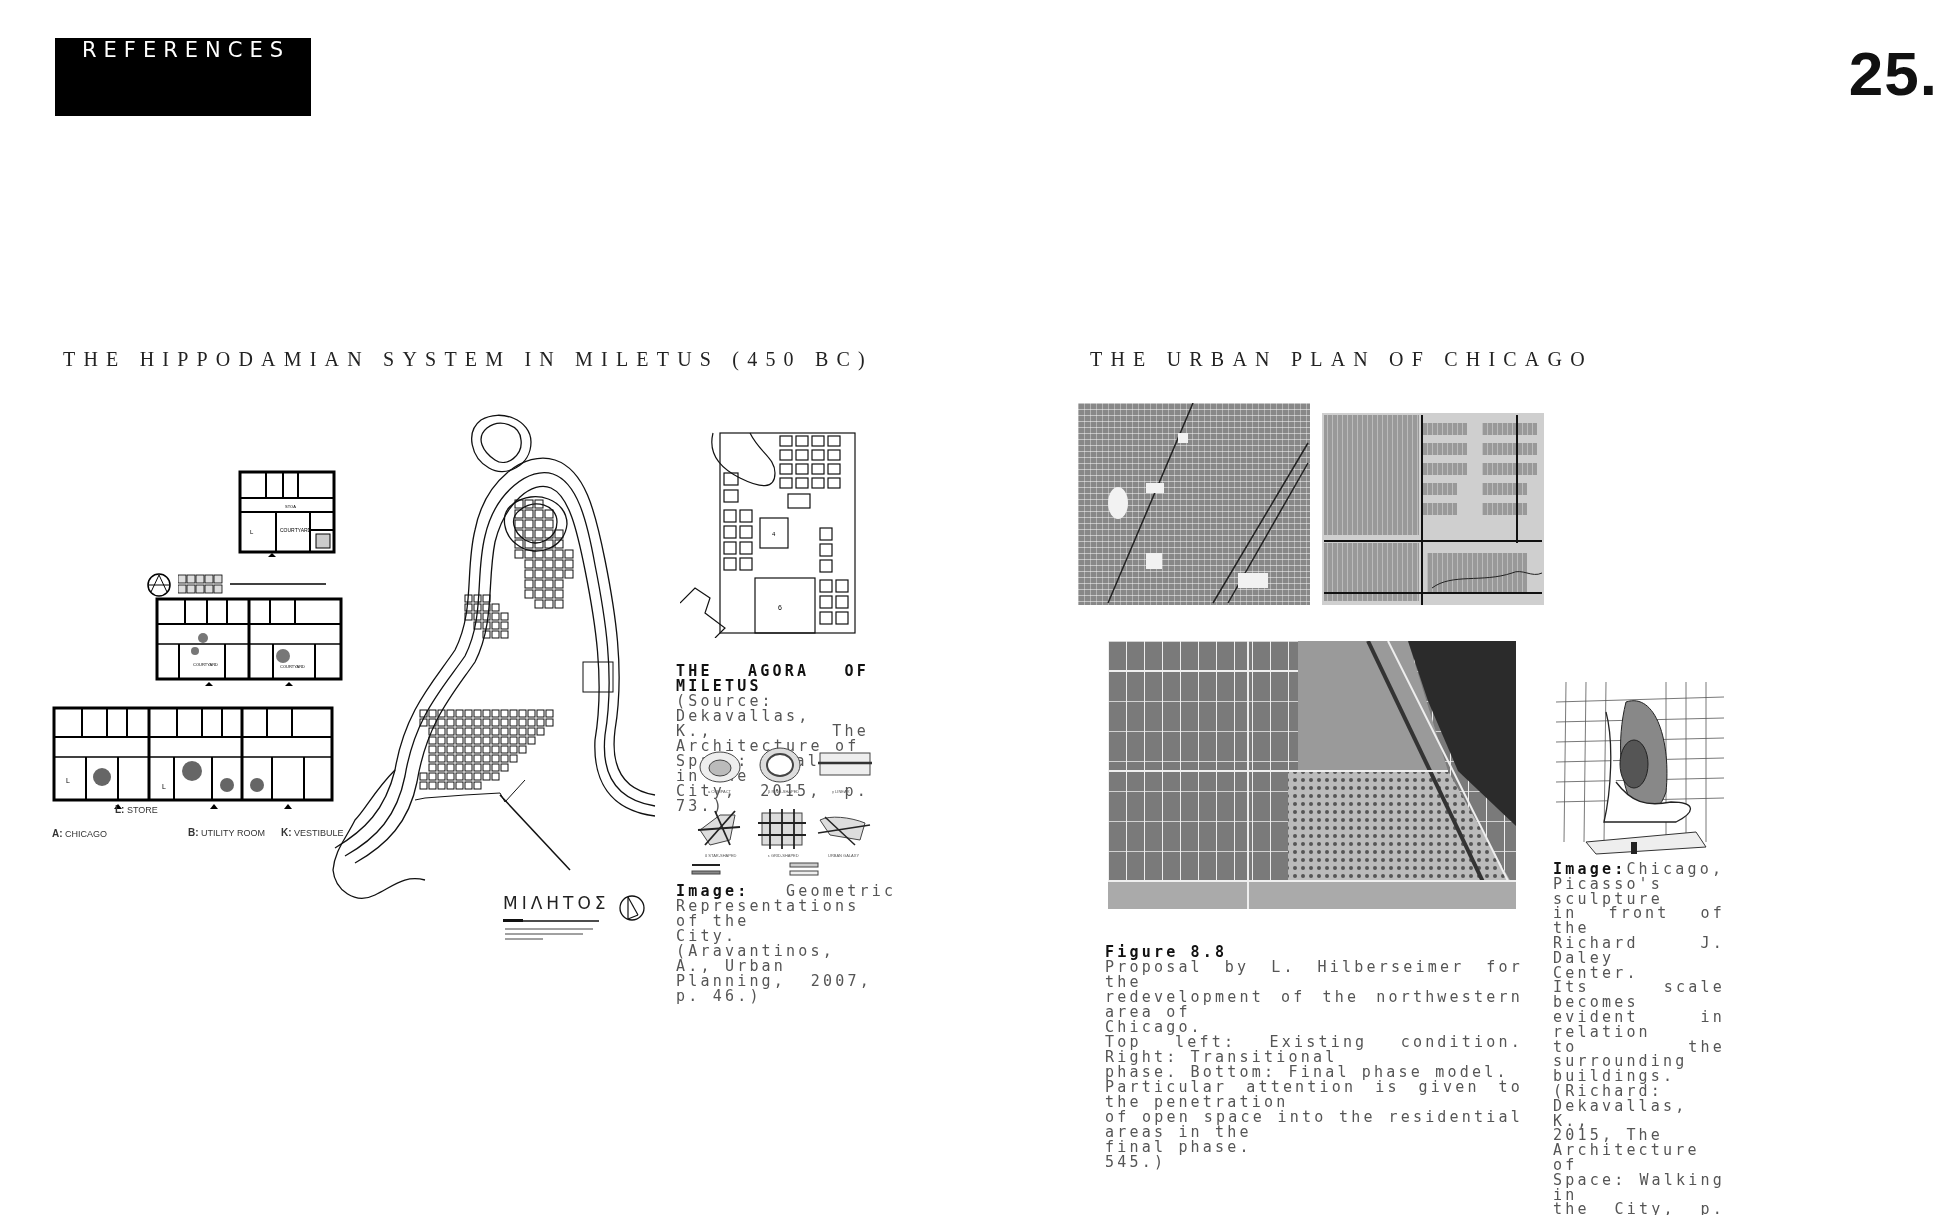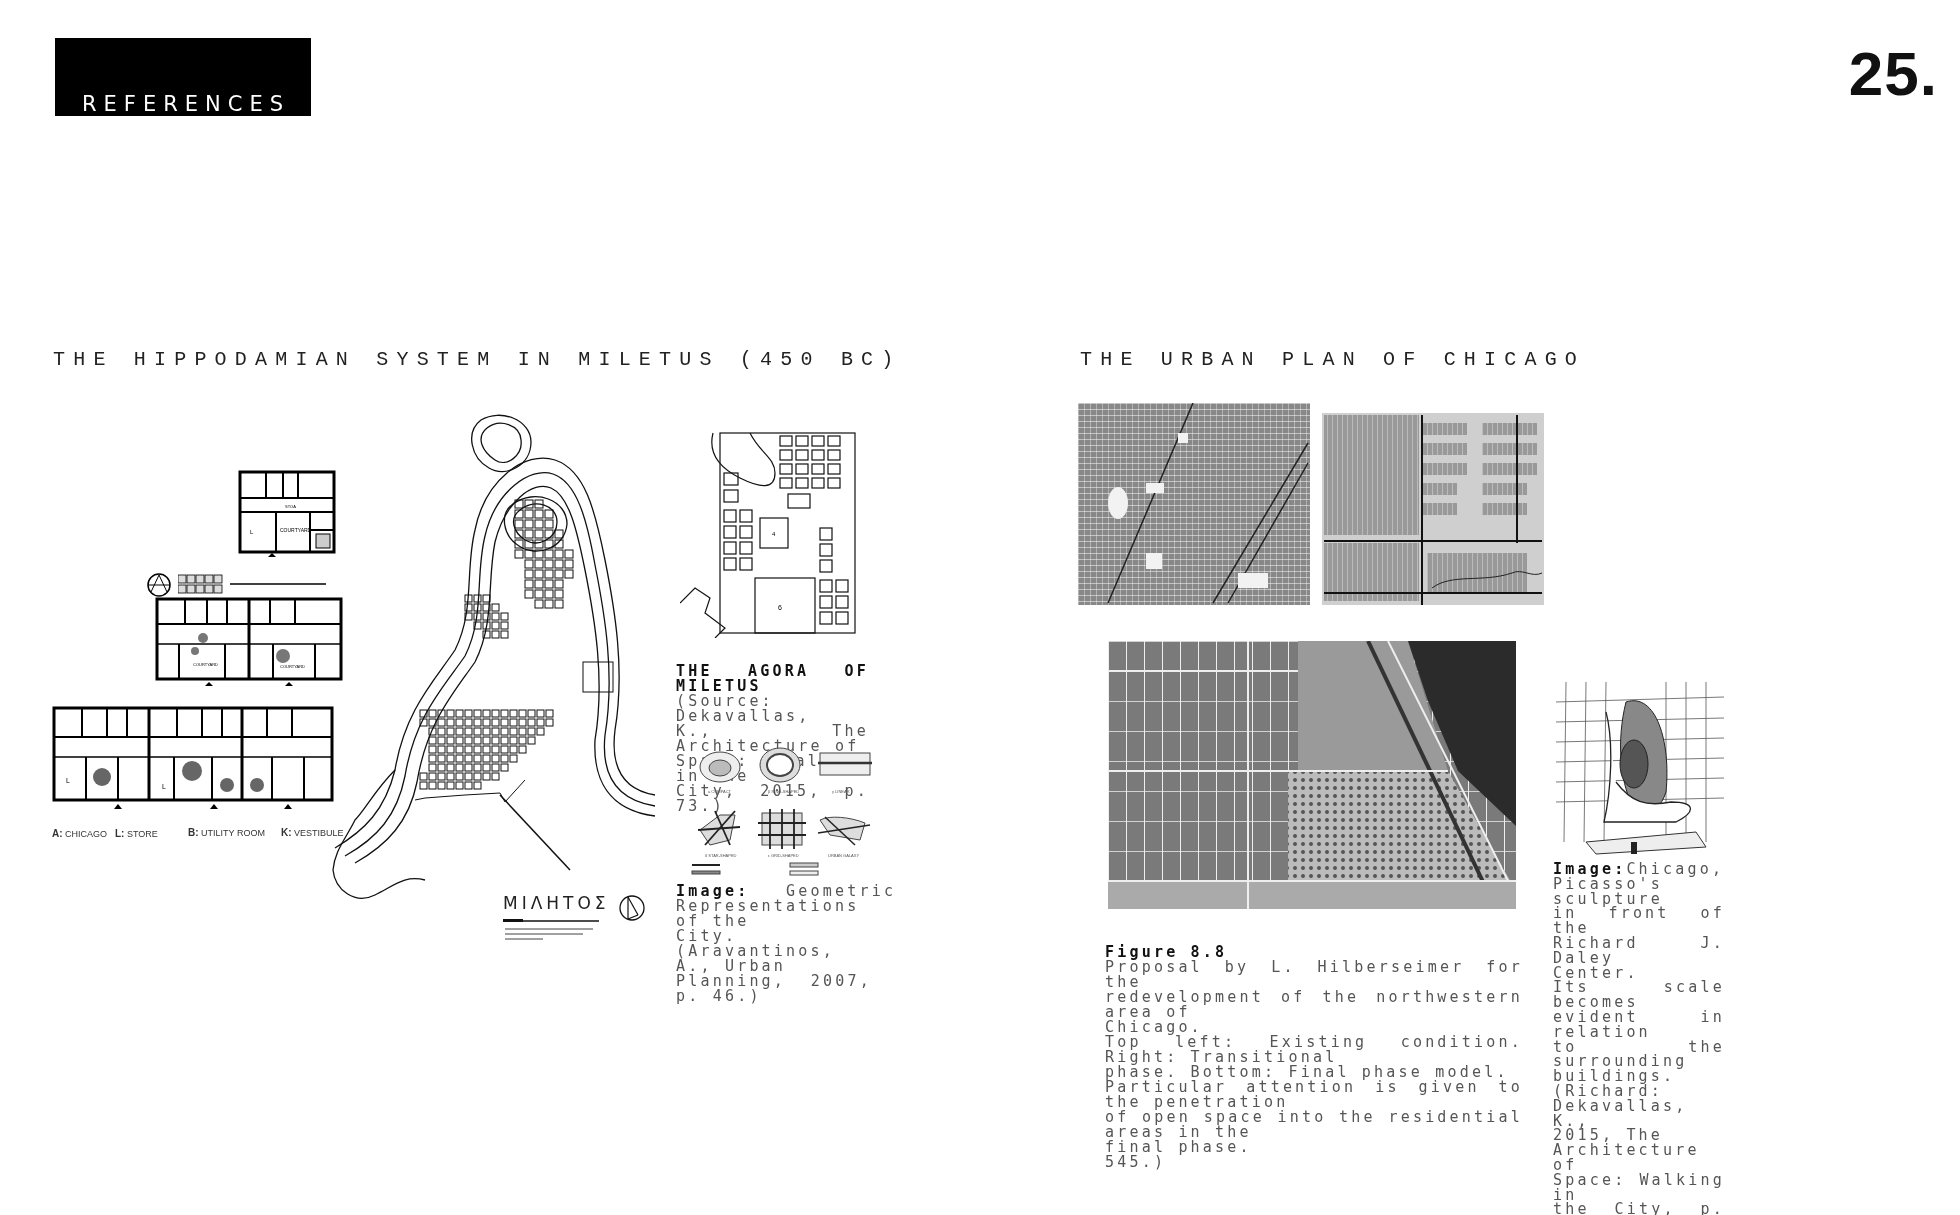--- a/index.html
+++ b/index.html
@@ -1,30 +1,30 @@
 <!DOCTYPE html>
 <html><head>
 <meta charset="utf-8">
 <style>
   * { box-sizing: border-box; margin: 0; padding: 0; }
   html, body { width: 1960px; height: 1215px; background: #ffffff; overflow: hidden; }
   body { position: relative; font-family: "DejaVu Sans", sans-serif; color: #111; }
 
   .header-box {
     position: absolute; left: 55px; top: 38px; width: 256px; height: 78px;
-    background: #000; color: #fff; display: flex; align-items: flex-end; justify-content: center;
+    background: #000; color: #fff; display: flex; align-items: flex-start; justify-content: center;
     font-family: "DejaVu Sans", sans-serif; font-size: 21px; letter-spacing: 7px; padding-left: 6px;
   }
   .page-num {
     position: absolute; right: 22px; top: 38px;
     font-family: "Liberation Sans", sans-serif; font-weight: bold; font-size: 62px; letter-spacing: 1px;
   }
   .section-title {
-    position: absolute; font-family: Liberation Mono, monospace; font-size: 20px;
-    letter-spacing: 8.2px; color: #222; white-space: nowrap; font-weight: 300;
+    position: absolute; font-family: Liberation Serif, serif; font-size: 20px;
+    letter-spacing: 8.2px; color: #222; white-space: nowrap; font-weight: 300; margin-left: 10px;
   }
 
   .figure { position: absolute; }
   .caption {
     position: absolute; font-family: "DejaVu Sans Mono", monospace; font-size: 15px;
     line-height: 15px; color: #555; letter-spacing: 3.2px; text-align: justify;
   }
   .caption .bold { font-weight: bold; color: #111; }
   .caption .line { display: block; }
 
@@ -141,21 +141,21 @@
       <circle cx="205" cy="80" r="7"></circle>
     </g>
   <text x="14" y="78" font-size="7" font-family="Liberation Sans, sans-serif">L</text>
   <text x="110" y="84" font-size="7" font-family="Liberation Sans, sans-serif">L</text>
   <polygon points="62,104 66,99 70,104" fill="#000"></polygon>
   <polygon points="158,104 162,99 166,104" fill="#000"></polygon>
   <polygon points="232,104 236,99 240,104" fill="#000"></polygon>
 </svg>
 
 <div class="legend-label" style="left:52px; top:828px;"><b>A:</b> <span>CHICAGO</span></div>
-<div class="legend-label" style="left:115px; top:828px;"><b>L:</b> <span>STORE</span></div>
+<div class="legend-label" style="left:115px; top:804px;"><b>L:</b> <span>STORE</span></div>
 <div class="legend-label" style="left:188px; top:827px;"><b>B:</b> <span>UTILITY ROOM</span></div>
 <div class="legend-label" style="left:281px; top:827px;"><b>K:</b> <span>VESTIBULE</span></div>
 
 <svg class="figure" style="left:325px; top:410px;" width="360" height="510" viewBox="0 0 360 510">
   <g fill="none" stroke="#111" stroke-width="1.3">
 
     <path d="M10,438 C40,420 60,400 70,360 C80,300 110,270 130,240 C150,200 140,160 150,120 C160,70 200,40 230,50 C260,60 270,100 280,150 C290,200 300,260 290,320 C285,360 300,380 330,385"></path>
     <path d="M20,446 C52,428 72,406 80,366 C90,306 118,278 140,246 C160,206 150,166 160,126 C170,82 205,56 228,64 C252,72 262,110 270,155 C280,205 290,265 280,325 C276,365 292,390 330,396"></path>
     <path d="M30,453 C62,435 84,412 92,372 C102,312 128,284 150,252 C170,212 162,172 170,132 C180,92 208,70 226,78 C244,86 252,120 260,160 C270,210 280,270 270,330 C268,370 284,400 330,406"></path>
 

